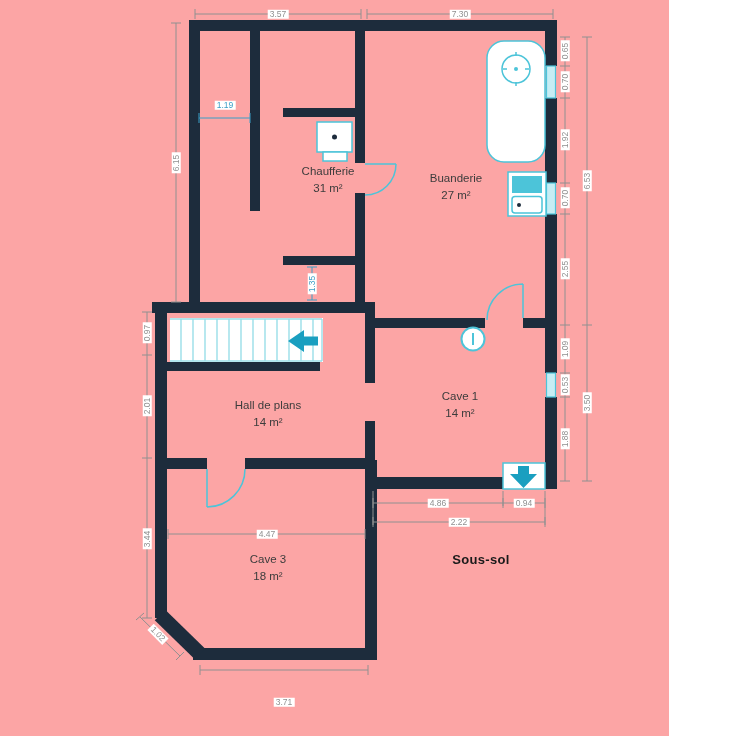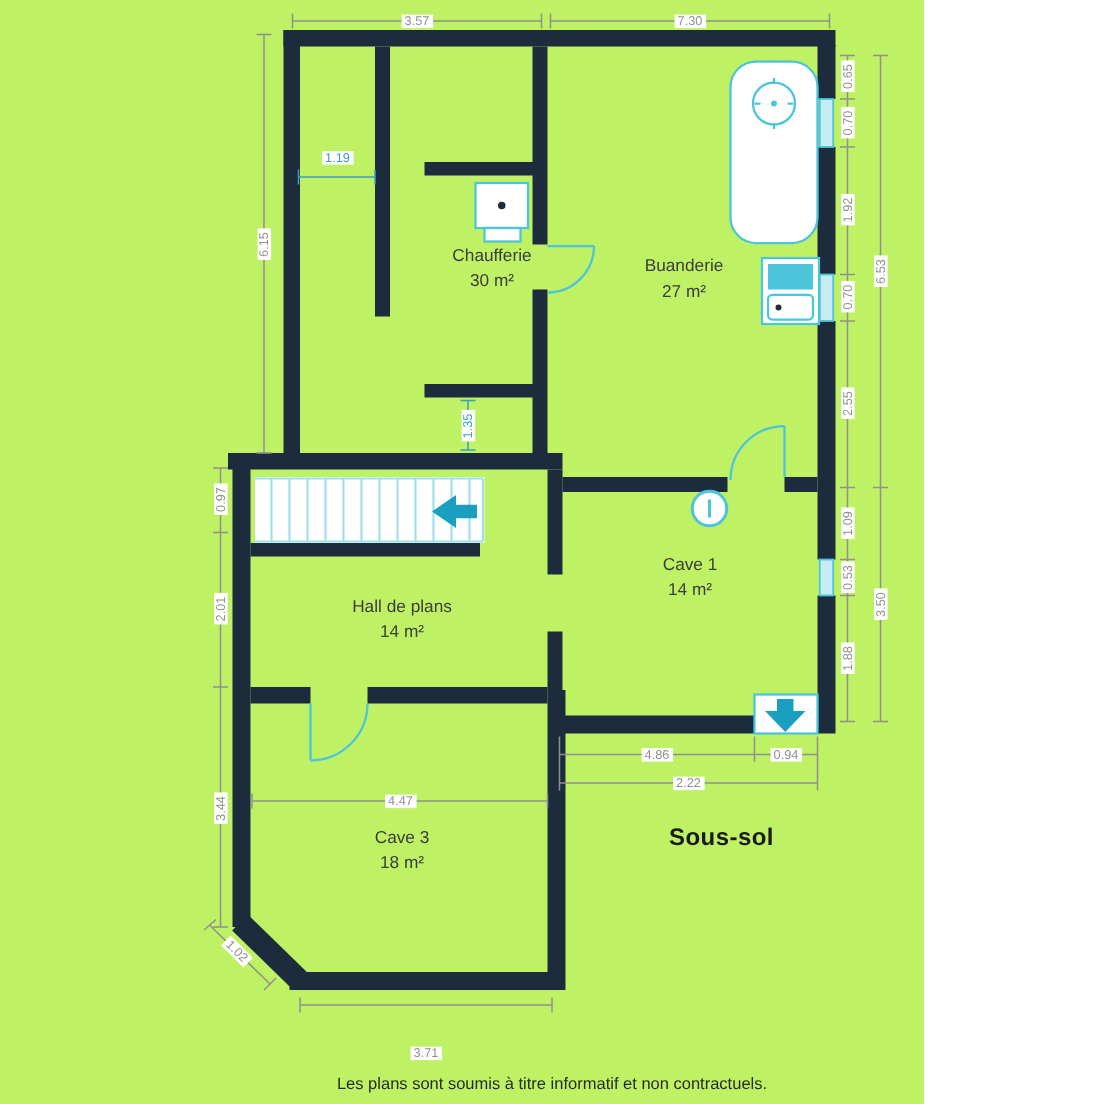--- a/index.html
+++ b/index.html
@@ -1,37 +1,37 @@
 <!DOCTYPE html>
 <html><head>
 <meta charset="utf-8">
 <style>
   html,body{margin:0;padding:0;background:#fff;}
-  #canvas{position:relative;width:616px;height:736px;background:#bef264;overflow:hidden;
+  #canvas{position:relative;width:669px;height:736px;background:#fca5a5;overflow:hidden;
           font-family:"Liberation Sans",sans-serif;}
   svg{position:absolute;left:0;top:0;}
   .wall{fill:var(--wall,#1d2c3c);stroke:none;}
   .wall-line{stroke:var(--wall,#1d2c3c);fill:none;}
   .fx{stroke:var(--fixture,#4cc4d9);fill:none;stroke-width:1.5;}
   .fxw{stroke:var(--fixture,#4cc4d9);fill:#fff;stroke-width:1.5;}
   .fxfill{fill:var(--fixture,#4cc4d9);stroke:none;}
   .acc{fill:var(--accent,#1a9fc0);stroke:none;}
   .win{fill:var(--window_fill,#c6edf4);stroke:var(--fixture,#4cc4d9);stroke-width:1.2;}
   .tread{stroke:var(--stair_tread,#9adfe9);stroke-width:1.4;fill:none;}
   .dimline{stroke:var(--dim_gray,#a0a0a0);stroke-width:1;fill:none;}
   .dimline-blue{stroke:var(--dim_blue,#3a9ec6);stroke-width:1;fill:none;}
   .dot{fill:var(--wall,#1d2c3c);stroke:none;}
   .dim{position:absolute;transform:translate(-50%,-50%);font-size:8.5px;line-height:1;
        color:var(--dim_gray,#8f8f8f);background:#fff;padding:0 2px;white-space:nowrap;}
   .dimv{transform:translate(-50%,-50%) rotate(-90deg);}
   .dim45{transform:translate(-50%,-50%) rotate(45deg);}
   .dim-blue{color:var(--dim_blue,#2f9fc4);}
   .room{position:absolute;transform:translate(-50%,-50%);text-align:center;
         font-size:11.5px;line-height:1.5;color:var(--text,#3c3c3c);white-space:nowrap;}
-  .title{position:absolute;transform:translate(-50%,-50%);font-size:16px;font-weight:bold;
+  .title{position:absolute;transform:translate(-50%,-50%);font-size:13px;font-weight:bold;
          color:#1a1a1a;white-space:nowrap;letter-spacing:.3px;}
   .footer{position:absolute;left:368px;top:723px;transform:translate(-50%,-50%);
           font-size:11px;color:#2a2a2a;white-space:nowrap;}
 </style>
 </head>
 <body>
 
 <div id="canvas" style="--wall: #1d2c3c; --fixture: #4cc4d9; --accent: #1a9fc0; --stair_tread: #9adfe9; --dim_gray: #909090; --dim_blue: #3a9ec6; --window_fill: #c6edf4; --text: #3c3c3c;">
 
   <svg width="736" height="736" viewBox="0 0 736 736">
@@ -157,35 +157,34 @@
   <span class="dim" style="left:459px;top:522px">2.22</span>
   <span class="dim" style="left:284px;top:702px">3.71</span>
   <span class="dim dim45" style="left:158px;top:634px">1.02</span>
 
   <span class="dim dim-blue" style="left:225px;top:105px">1.19</span>
   <span class="dim dimv dim-blue" style="left:312px;top:284px">1.35</span>
   <span class="dim" style="left:267px;top:534px">4.47</span>
 
   <div class="room" style="left:328px;top:180px">
     <div>Chaufferie</div>
-    <div>30 m²</div>
+    <div>31 m²</div>
   </div>
   <div class="room" style="left:456px;top:187px">
     <div>Buanderie</div>
     <div>27 m²</div>
   </div>
   <div class="room" style="left:268px;top:414px">
     <div>Hall de plans</div>
     <div>14 m²</div>
   </div>
-  <div class="room" style="left:460px;top:386px">
+  <div class="room" style="left:460px;top:405px">
     <div>Cave 1</div>
     <div>14 m²</div>
   </div>
   <div class="room" style="left:268px;top:568px">
     <div>Cave 3</div>
     <div>18 m²</div>
   </div>
 
   <div class="title" style="left:481px;top:559px">Sous-sol</div>
-  <div class="footer">Les plans sont soumis à titre informatif et non contractuels.</div>
 
 </div>
 
 </body></html>

